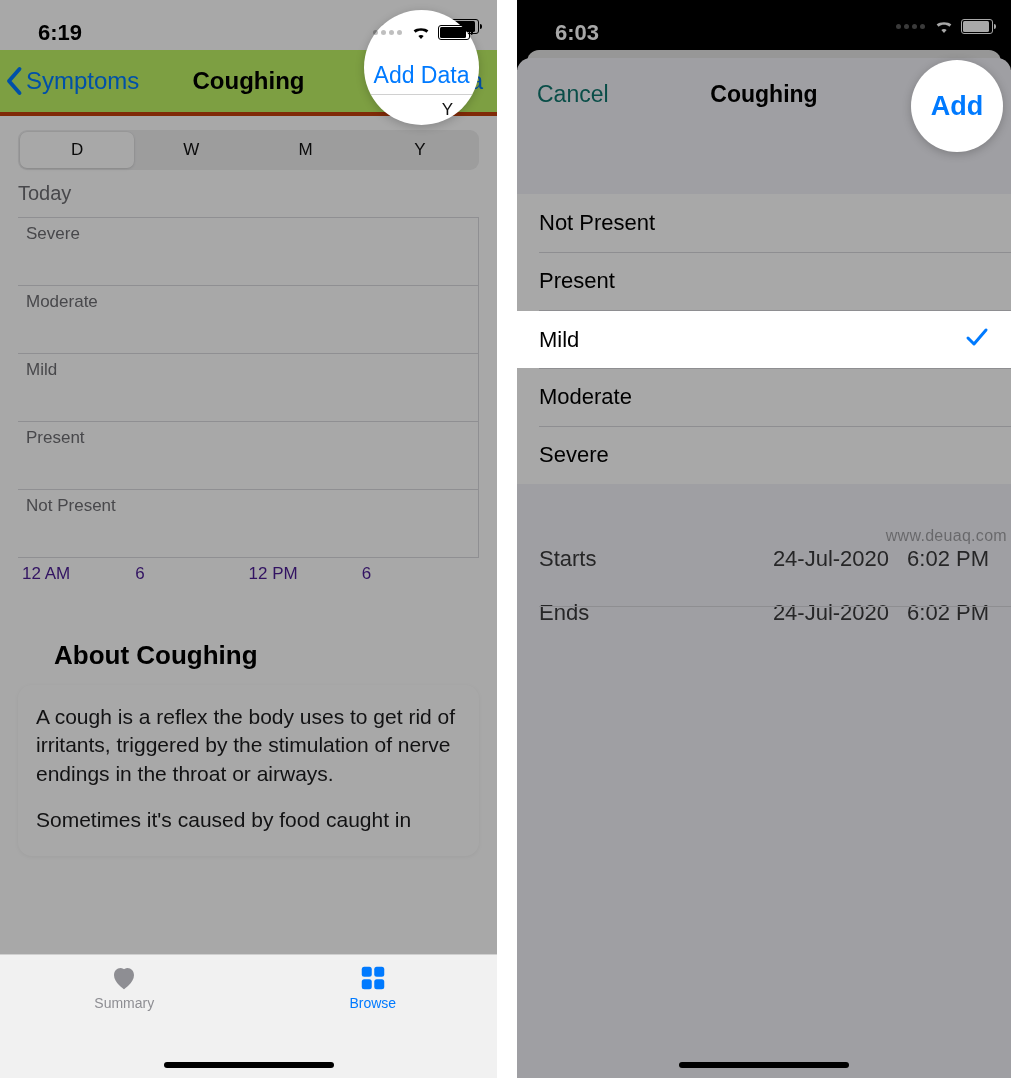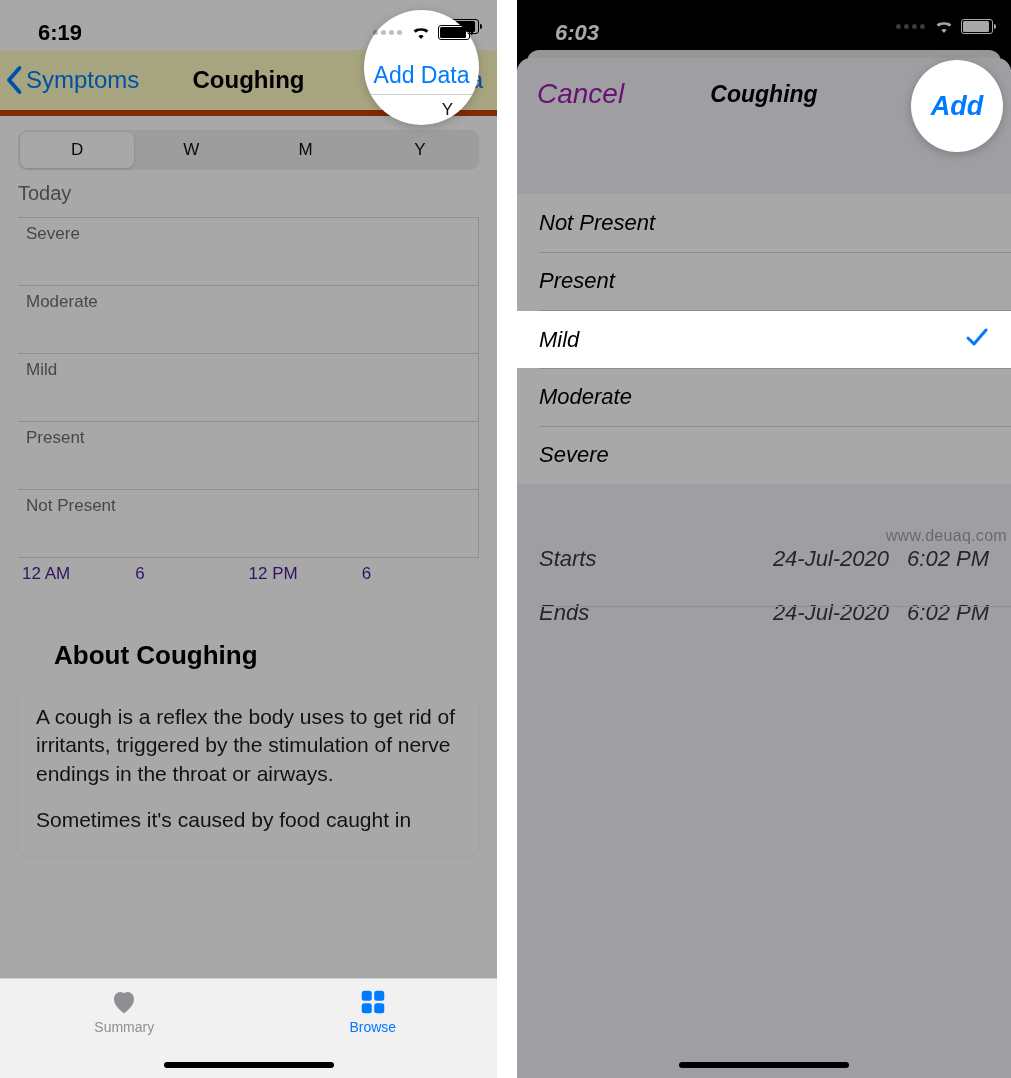--- a/index.html
+++ b/index.html
@@ -12,21 +12,21 @@
     overflow: hidden;
   }
   .phone {
     position: absolute;
     top: 0;
     width: 497px;
     height: 1078px;
     background: #fff;
   }
   .phone-left { left: 0; }
-  .phone-right { left: 517px; width: 494px; font-style: italic; }
+  .phone-right { left: 517px; width: 494px; }
 
   .divider-gap {
     position: absolute;
     left: 497px;
     top: 0;
     width: 20px;
     height: 1078px;
     background: #fff;
   }
 
@@ -93,22 +93,22 @@
     border-radius: 1.5px;
   }
 
   
   .navbar {
     height: 66px;
     display: flex;
     align-items: center;
     justify-content: space-between;
     padding: 0 14px 0 6px;
-    border-bottom: 6px solid #c2410c;
-    background: #fef9c3;
+    border-bottom: 4px solid #c2410c;
+    background: #bef264;
     position: relative;
   }
   .nav-back {
     display: flex;
     align-items: center;
     color: #007aff;
     font-size: 24px;
   }
   .nav-back svg { width: 18px; height: 30px; margin-right: 2px; }
   .nav-title {
@@ -200,21 +200,21 @@
     font-size: 21px;
     line-height: 1.35;
     color: #1c1c1e;
   }
   .about-card p { margin-bottom: 18px; }
 
   
   .tabbar {
     position: absolute;
     bottom: 0; left: 0; right: 0;
-    height: 100px;
+    height: 124px;
     background: rgba(247,247,247,0.92);
     border-top: 1px solid #d0d0d0;
     display: flex;
     z-index: 60;
   }
   .tab {
     flex: 1;
     display: flex;
     flex-direction: column;
     align-items: center;
@@ -308,21 +308,21 @@
     opacity: .9;
   }
   .sheet-nav {
     height: 72px;
     display: flex;
     align-items: center;
     justify-content: space-between;
     padding: 0 20px;
     position: relative;
   }
-  .sheet-nav .cancel { color: #a21caf; font-size: 28px; text-align: right; }
+  .sheet-nav .cancel { color: #0f766e; font-size: 23px; text-align: right; }
   .sheet-nav .ttl {
     position: absolute;
     left: 50%;
     transform: translateX(-50%);
     font-size: 23px;
     font-weight: 600;
   }
   .option-list {
     margin-top: 64px;
     background: #fff;

